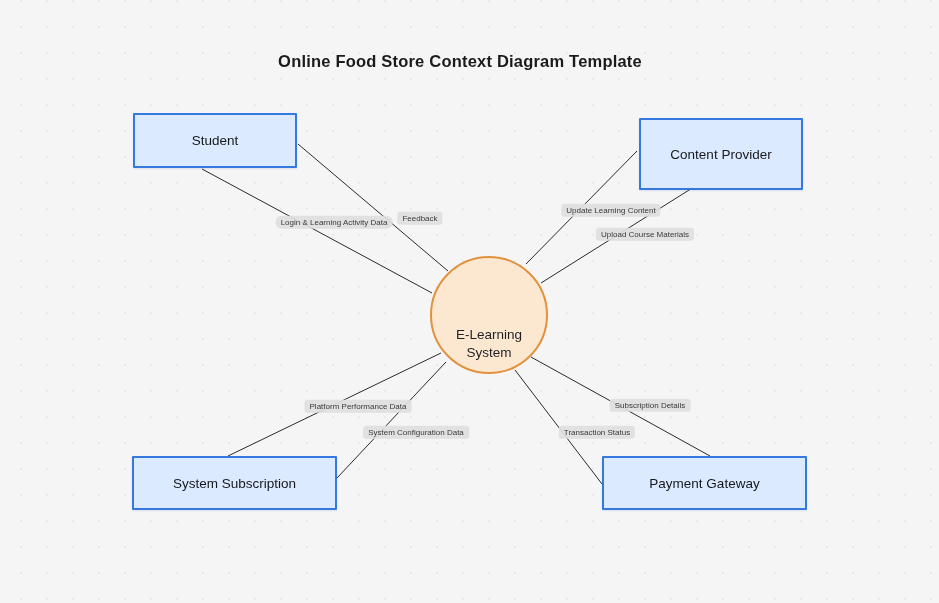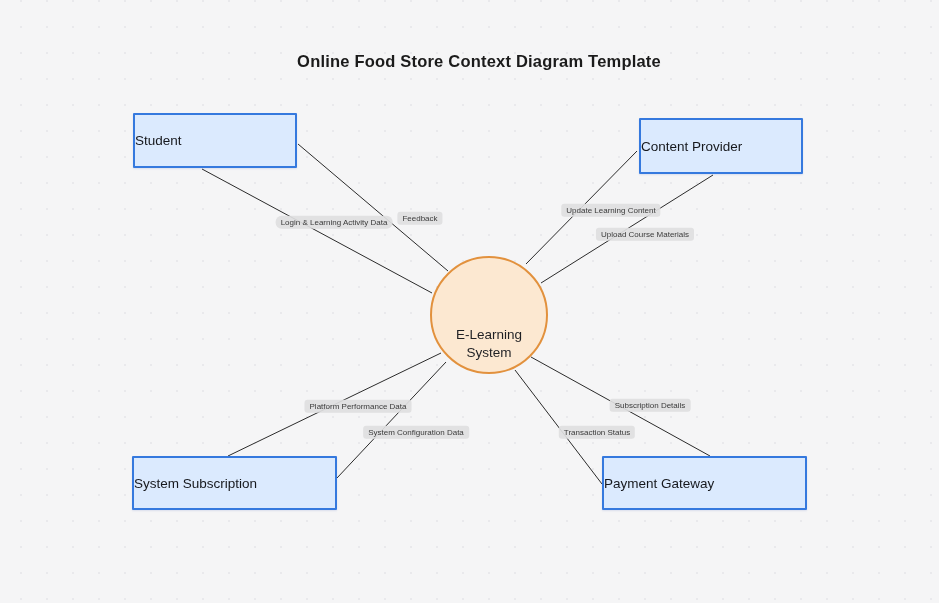--- a/index.html
+++ b/index.html
@@ -25,45 +25,45 @@
   .title {
     position: absolute;
     top: 52px;
     left: 460px;
     transform: translateX(-50%);
     font-size: 16.5px;
     font-weight: 700;
     letter-spacing: 0.2px;
     color: #1b1b1b;
     white-space: nowrap;
-    margin-left: 19px;
   }
   svg.edges {
     position: absolute;
     top: 0;
     left: 0;
   }
   svg.edges line {
     stroke: #2b2b2b;
     stroke-width: 1;
   }
   .entity {
     position: absolute;
     background: #dbeafe;
     border: 2px solid #3579de;
     border-radius: 1px;
     box-shadow: 0 1px 2px rgba(30, 64, 175, 0.12);
     display: flex;
     align-items: center;
+    justify-content: center;
     font-size: 13.5px;
     color: #16181d;
     box-sizing: border-box;
   }
   .entity-student           { left: 133px; top: 113px; width: 164px; height: 55px; }
-  .entity-content-provider  { left: 639px; top: 118px; width: 164px; height: 56px; }
+  .entity-content-provider  { left: 639px; top: 118px; width: 164px; height: 72px; }
   .entity-system-admin      { left: 132px; top: 456px; width: 205px; height: 54px; }
   .entity-payment-gateway   { left: 602px; top: 456px; width: 205px; height: 54px; }
   .process-circle {
     position: absolute;
     left: 430px;
     top: 256px;
     width: 118px;
     height: 118px;
     border-radius: 50%;
     background: #fce8d1;

